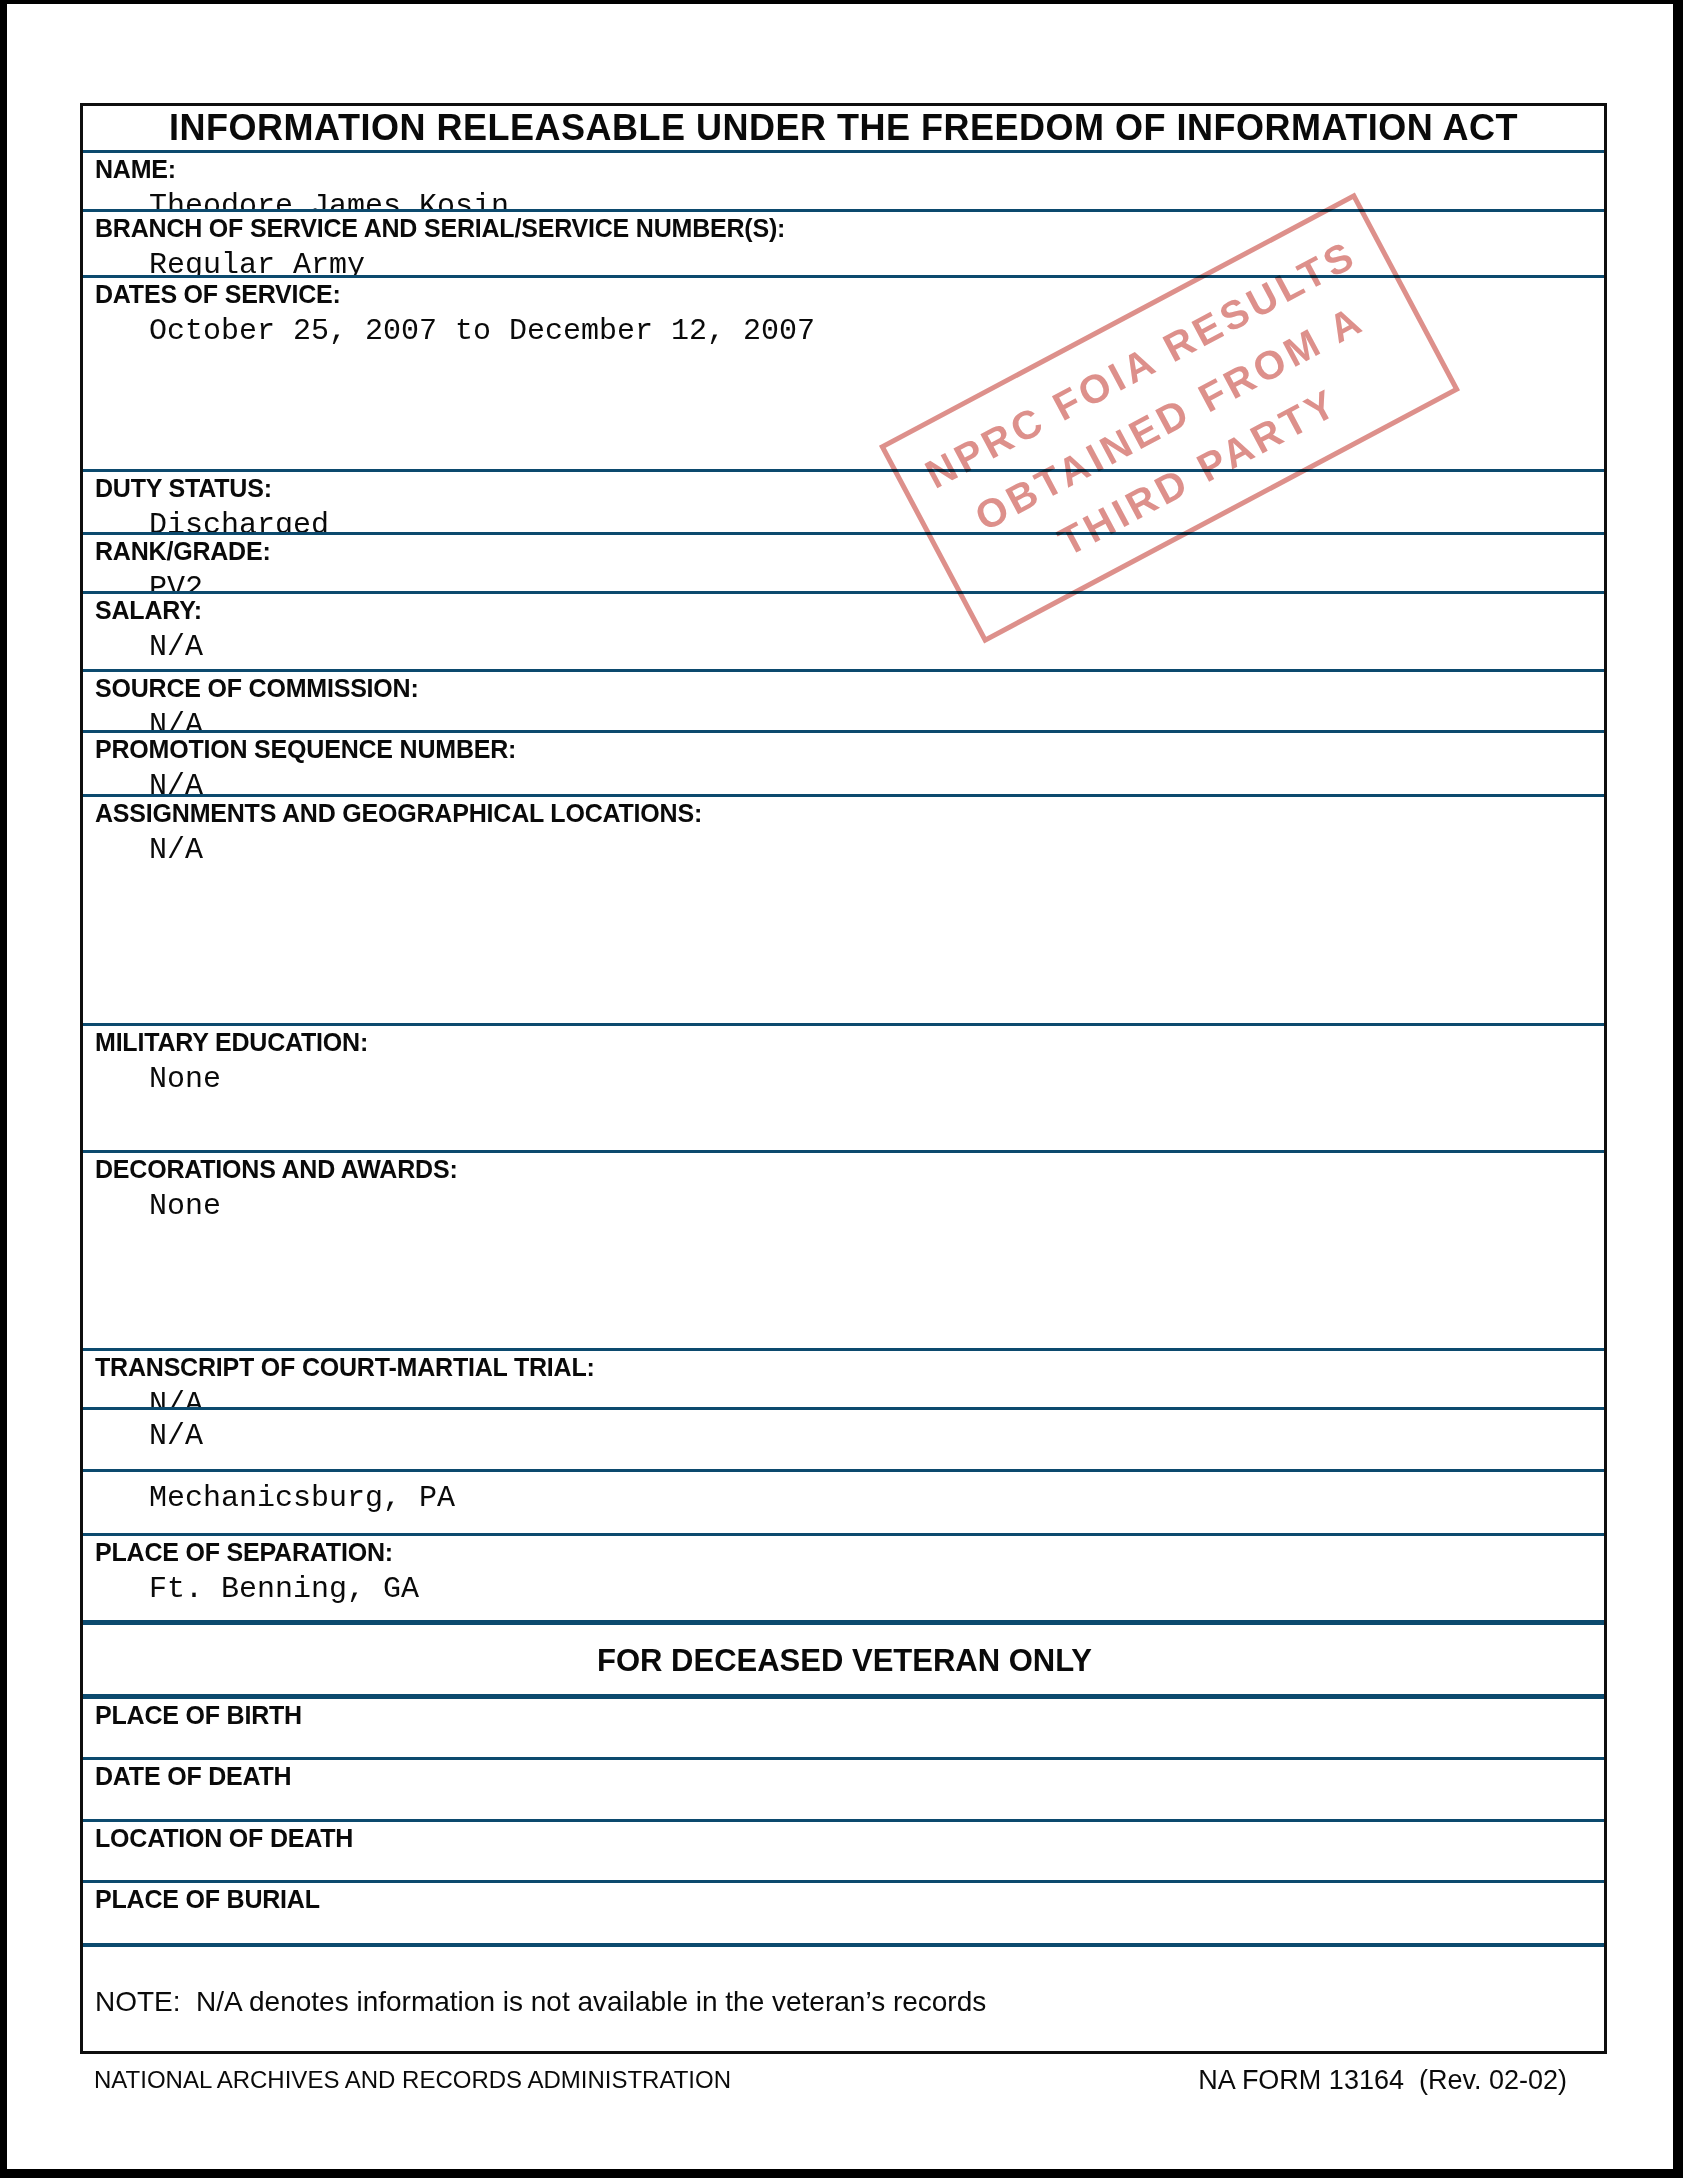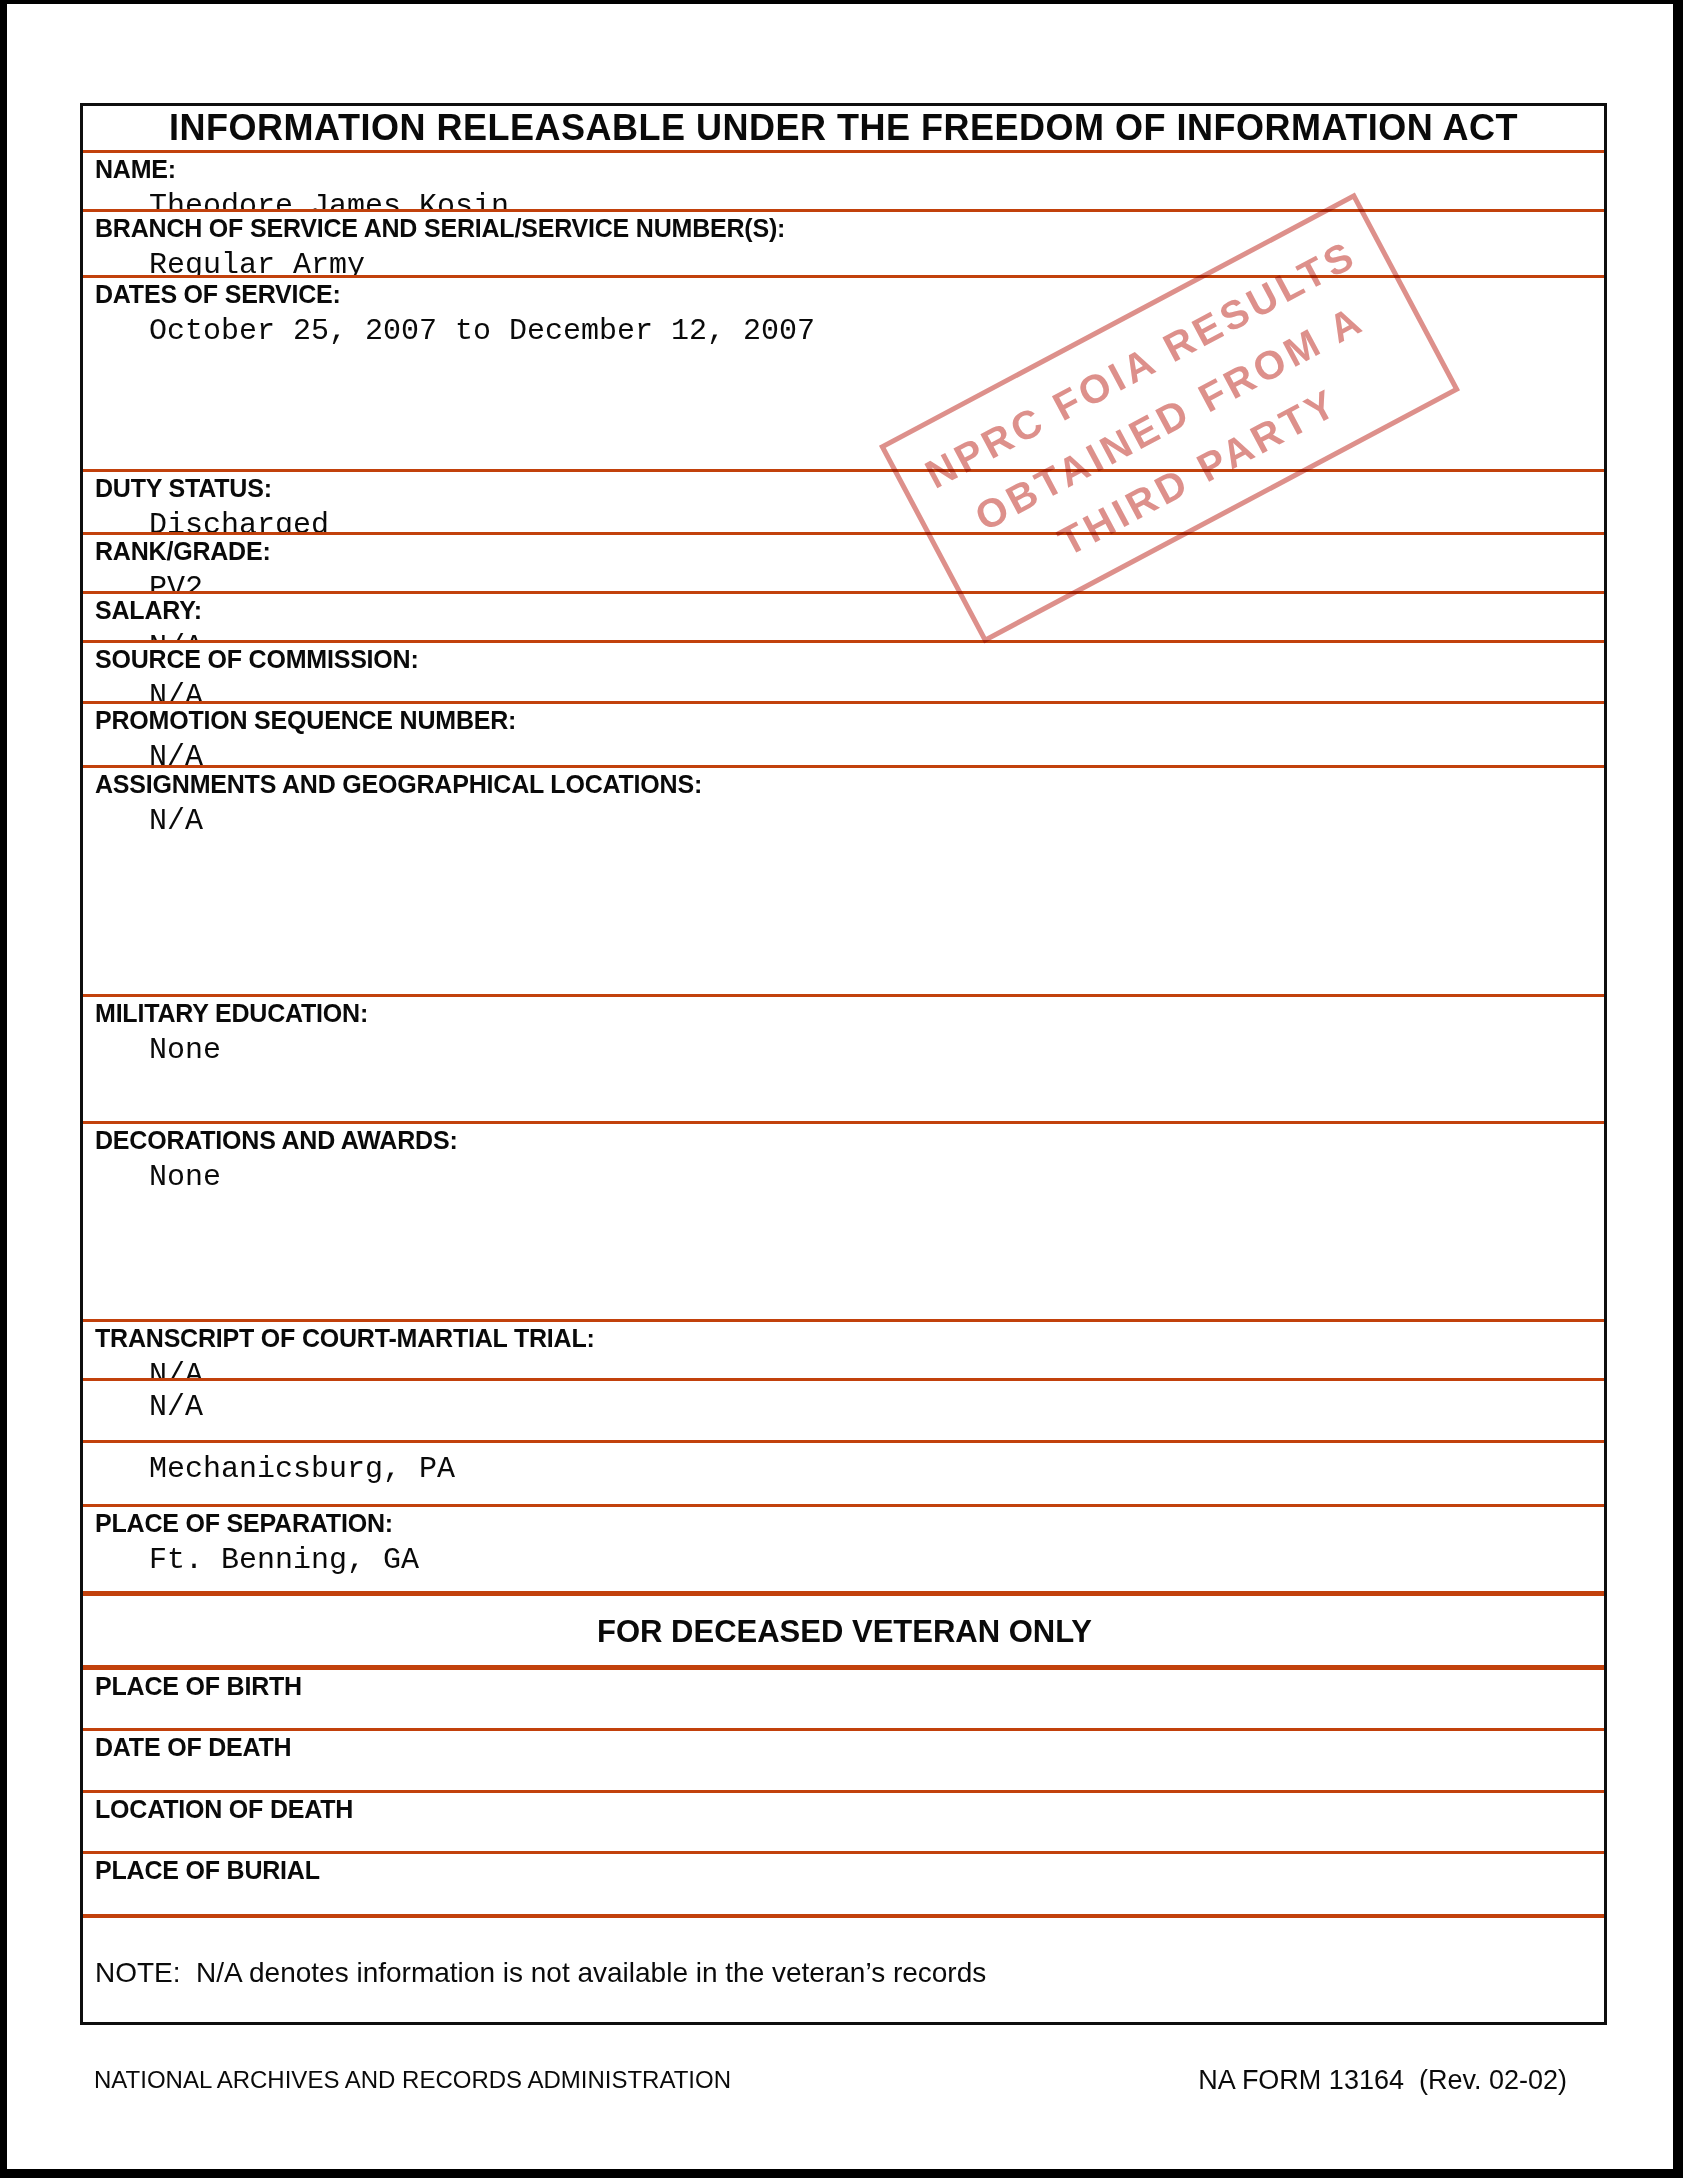--- a/index.html
+++ b/index.html
@@ -19,21 +19,21 @@
   .form-table{
     position:absolute;
     left:73px;top:99px;
     width:1527px;
     border:3px solid #0e0e0e;
     box-sizing:border-box;
     background:transparent;
   }
   .row{
     box-sizing:border-box;
-    border-bottom:3px solid #c2410c;
+    border-bottom:3px solid #0c4a6e;
     padding:3px 10px 0 12px;
     overflow:hidden;
   }
   .row:last-child{border-bottom:none;}
   .field-label{
     display:block;
     font-weight:bold;
     font-size:25px;
     line-height:27px;
     letter-spacing:-0.2px;
@@ -51,21 +51,21 @@
   .title-row{
     height:47px;
     text-align:center;
     font-weight:bold;
     font-size:36px;
     line-height:44px;
     letter-spacing:0.5px;
     padding:0;
   }
   .h60{height:59px}.h62{height:61px}.h63{height:62px}.h64{height:63px}
-  .h65{height:64px}.h66{height:49px}.h67{height:66px}
+  .h65{height:64px}.h66{height:78px}.h67{height:66px}
   .h90{height:89px}.h128{height:127px}.h196{height:194px}
   .h200{height:198px}.h231{height:229px}
   .b5{border-bottom-width:5px}
   .b4{border-bottom-width:4px}
   .deceased-header{
     height:74px;
     text-align:center;
     font-weight:bold;
     font-size:31px;
     line-height:31px;

